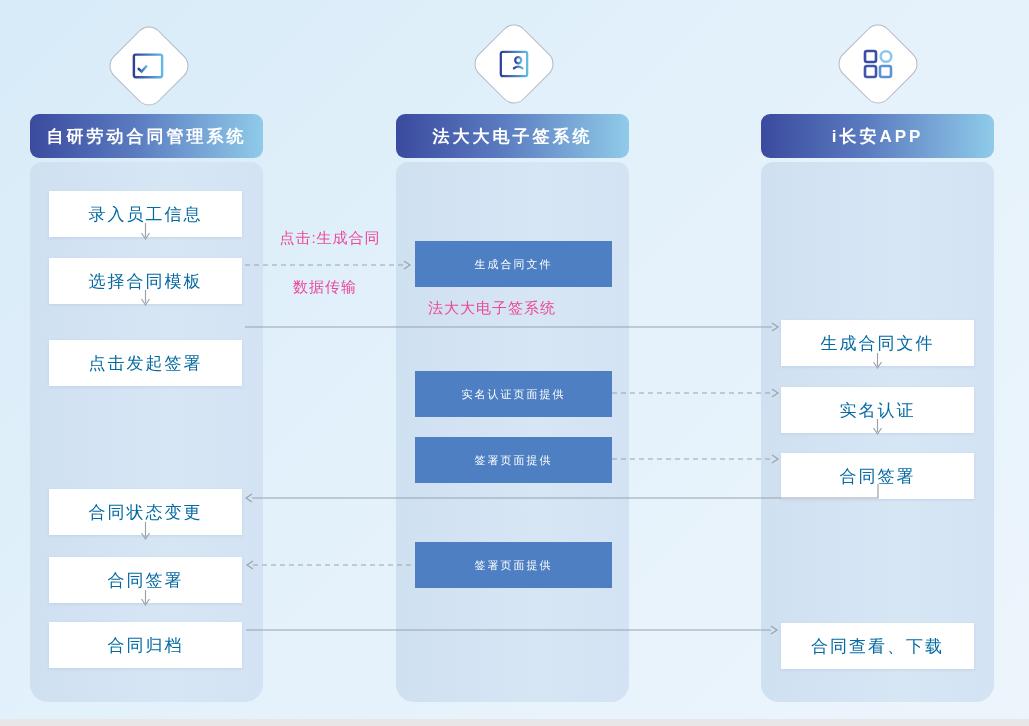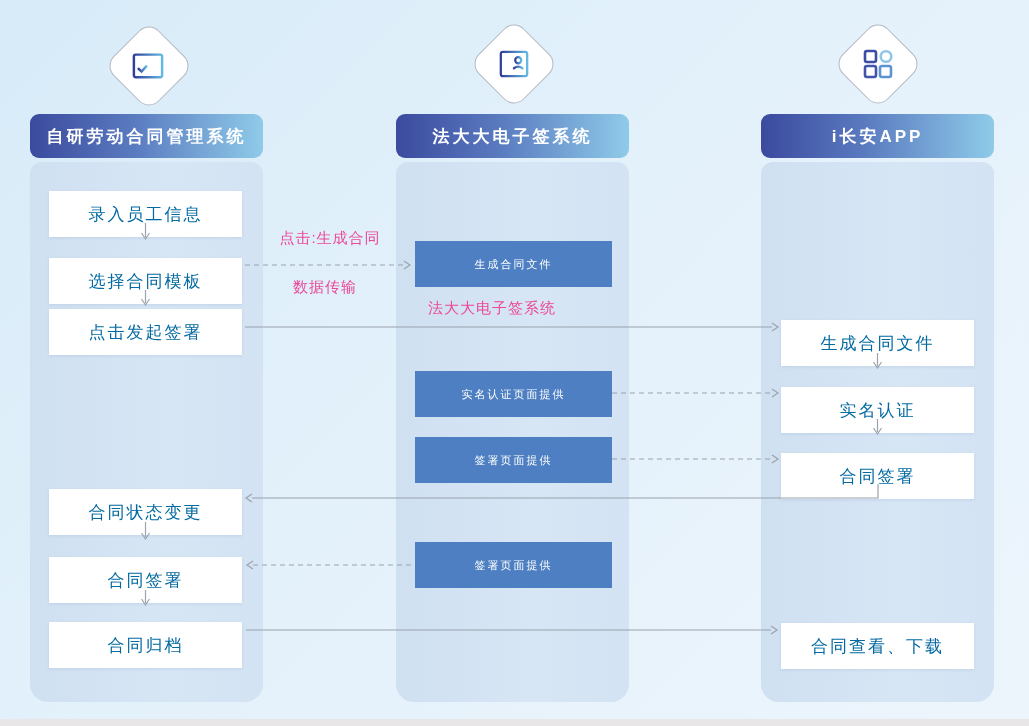--- a/index.html
+++ b/index.html
@@ -121,21 +121,21 @@
   </div>
 <div class="abs col-header" style="left:396px;">
     <span>法大大电子签系统</span>
   </div>
 <div class="abs col-header" style="left:761px;">
     <span>i长安APP</span>
   </div>
 
 <div class="abs wbox" style="left:49px;top:175px;">录入员工信息</div>
 <div class="abs wbox" style="left:49px;top:242px;">选择合同模板</div>
-<div class="abs wbox" style="left:49px;top:293px;text-align:right;">点击发起签署</div>
+<div class="abs wbox" style="left:49px;top:324px;text-align:right;">点击发起签署</div>
 <div class="abs wbox" style="left:49px;top:473px;">合同状态变更</div>
 <div class="abs wbox" style="left:49px;top:541px;">合同签署</div>
 <div class="abs wbox" style="left:49px;top:606px;">合同归档</div>
 
 <div class="abs bbox" style="left:415px;top:241px;">生成合同文件</div>
 <div class="abs bbox" style="left:415px;top:371px;">实名认证页面提供</div>
 <div class="abs bbox" style="left:415px;top:437px;">签署页面提供</div>
 <div class="abs bbox" style="left:415px;top:542px;">签署页面提供</div>
 
 <div class="abs wbox" style="left:781px;top:304px;">生成合同文件</div>

